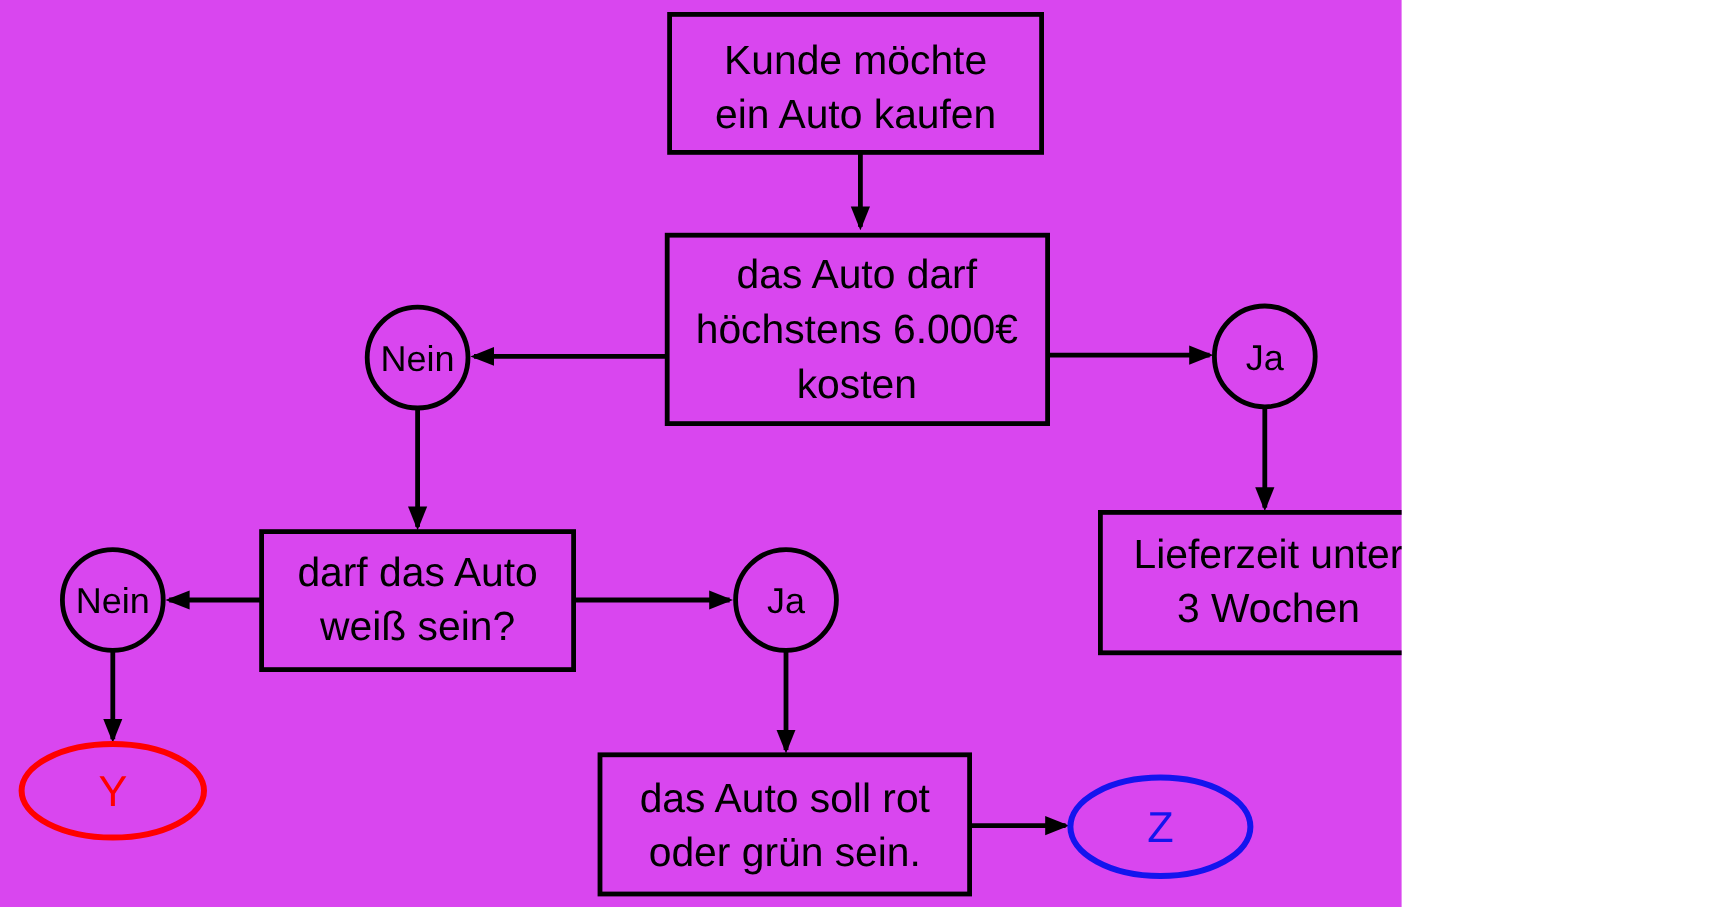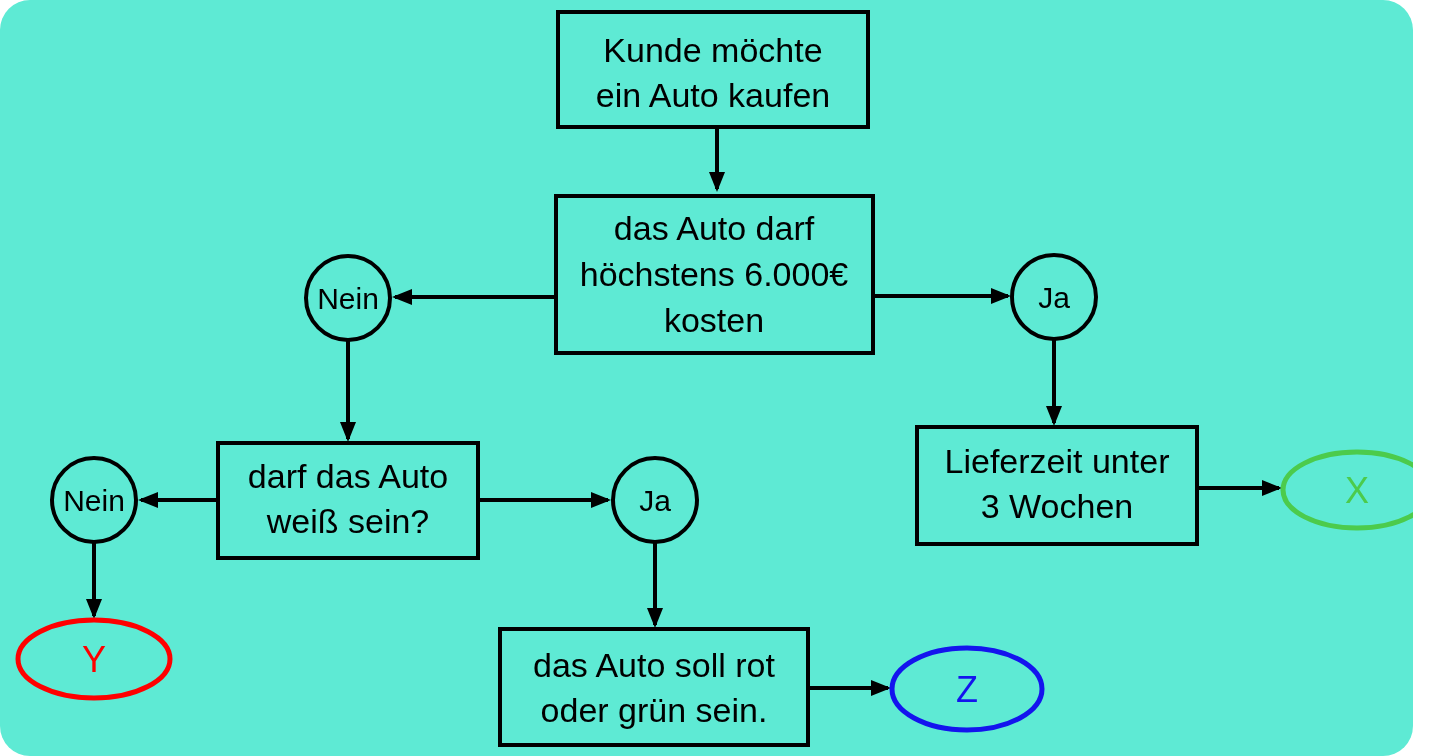--- a/index.html
+++ b/index.html
@@ -2,25 +2,24 @@
 <html><head>
 <meta charset="utf-8">
 <style>
   html, body {
     margin: 0;
     padding: 0;
     background: #ffffff;
   }
   .canvas {
     position: relative;
-    width: 1413px;
+    width: 1168px;
     height: 756px;
-    background: #5eead4;
+    background: #d946ef;
     overflow: hidden;
-    border-radius: 30px;
   }
   svg {
     display: block;
   }
   svg text {
     font-family: "Liberation Sans", sans-serif;
   }
   .node-box {
     fill: none;
     stroke: #000000;

